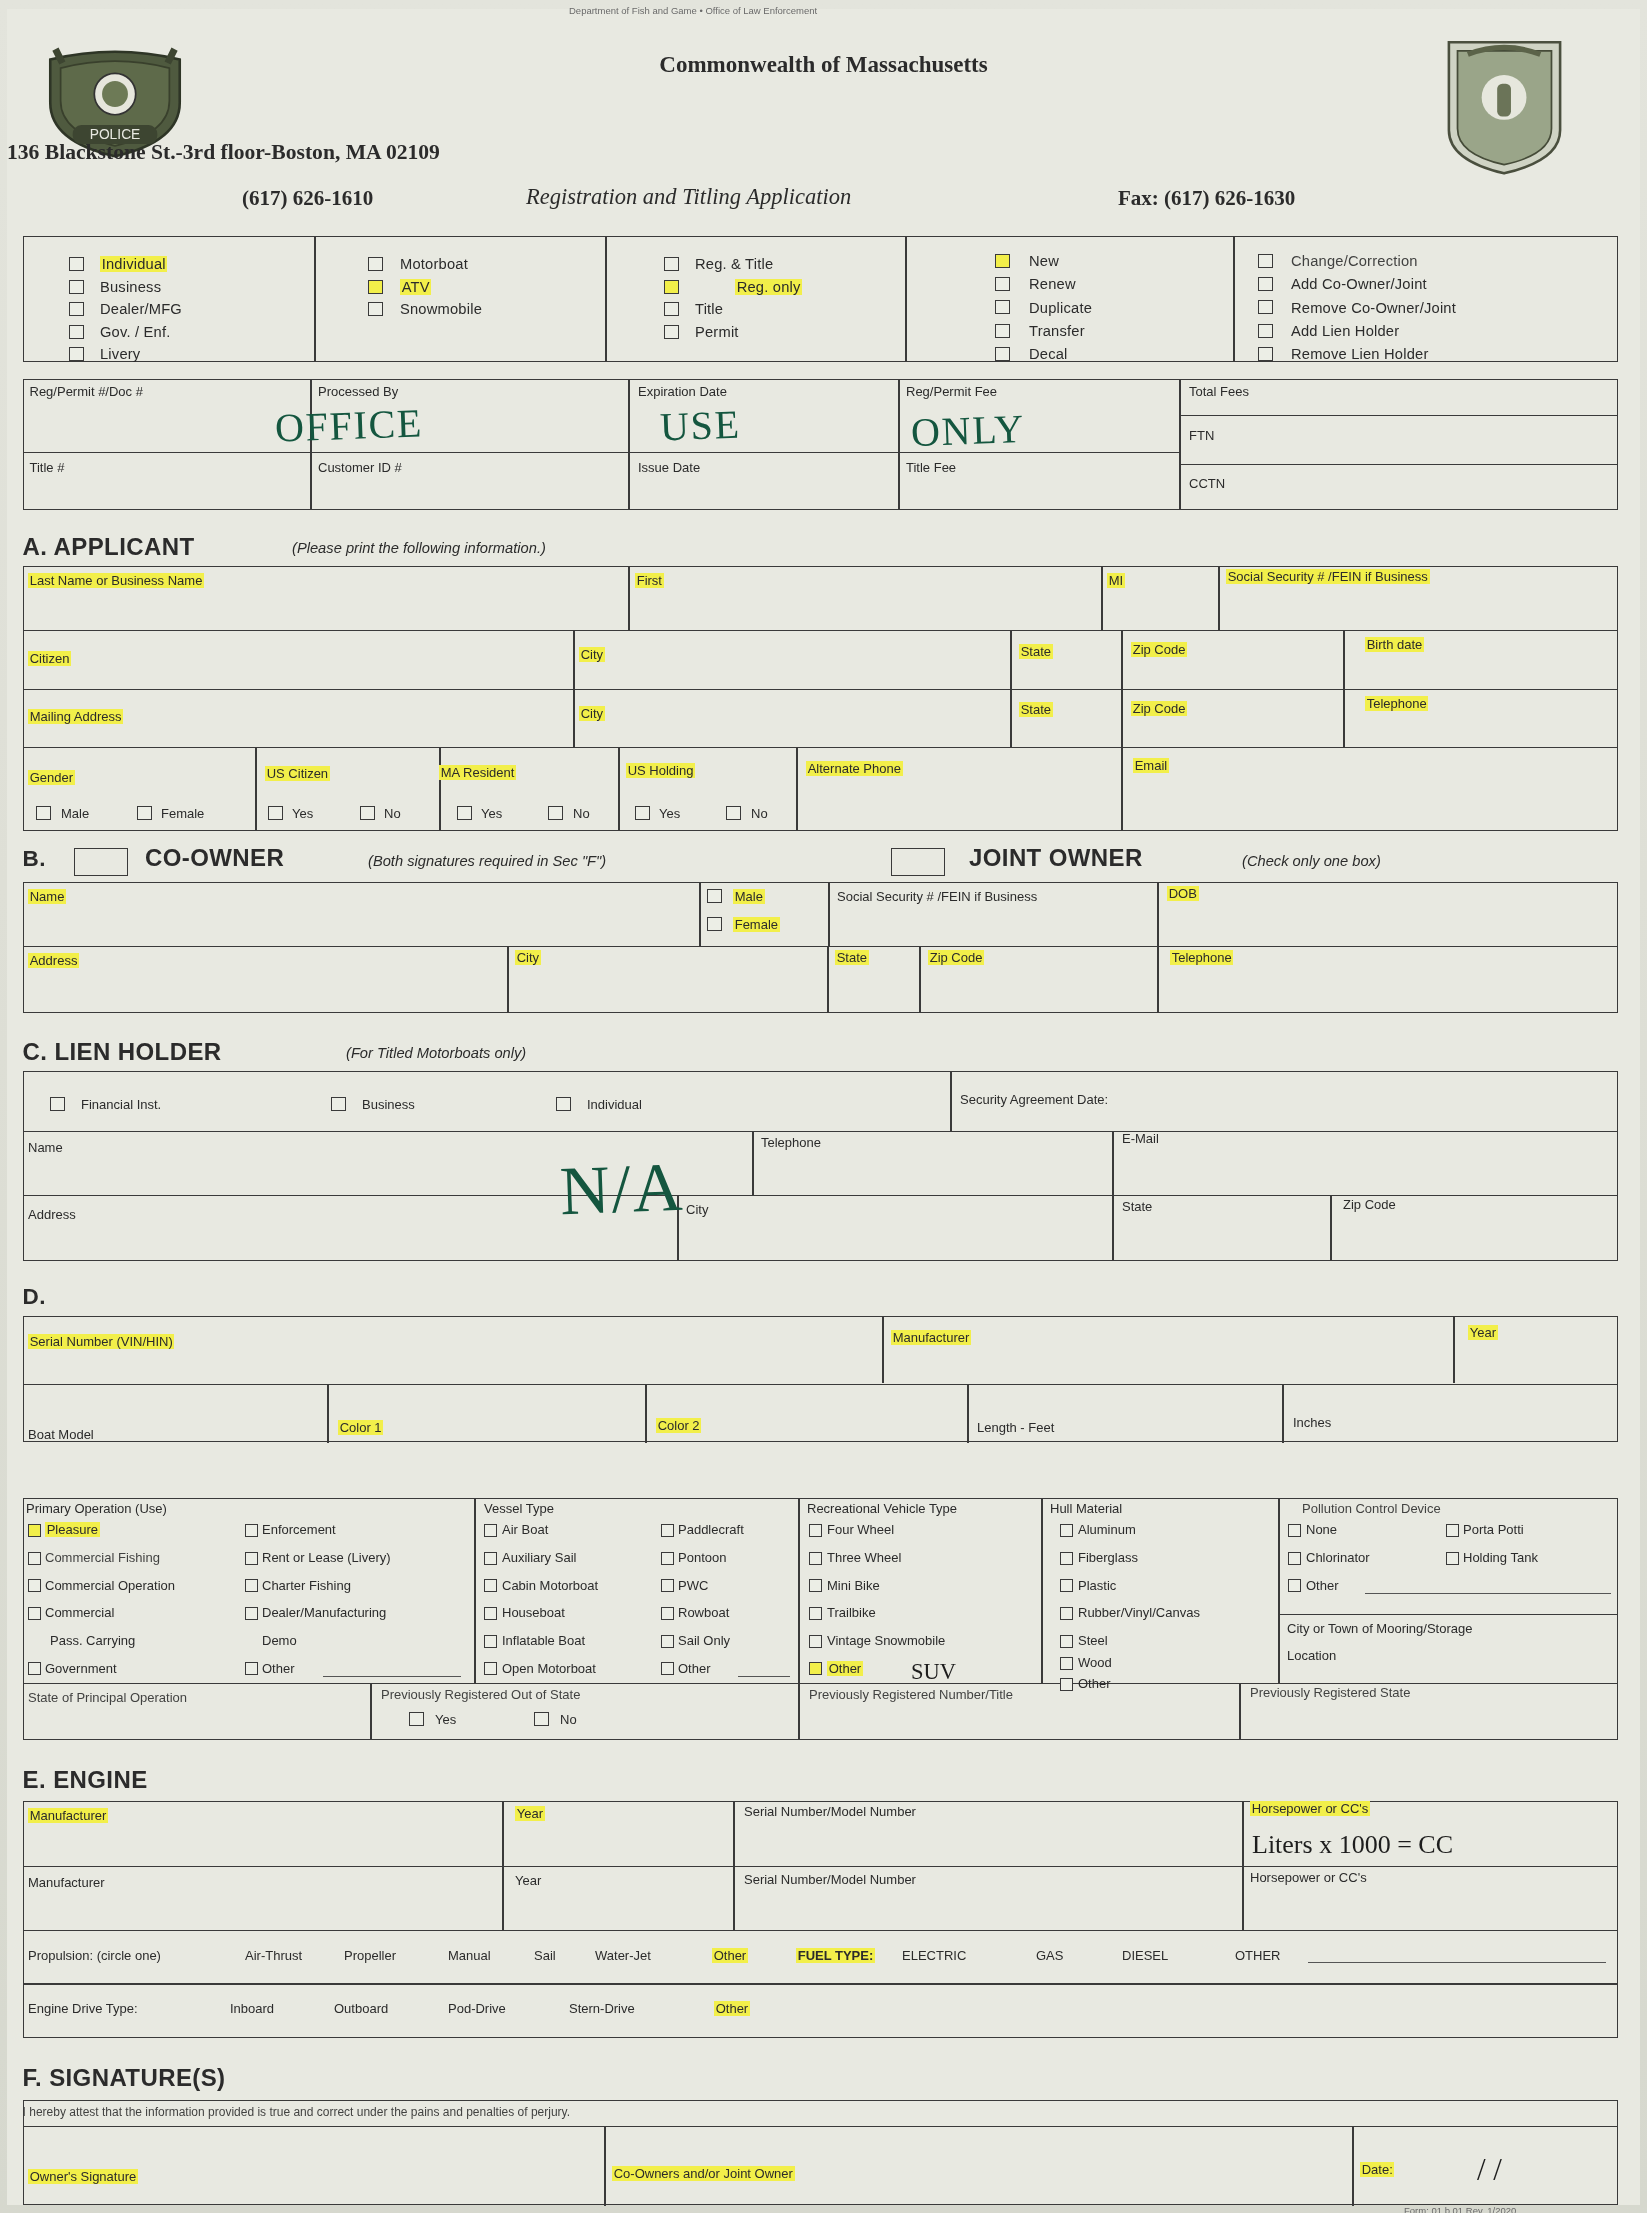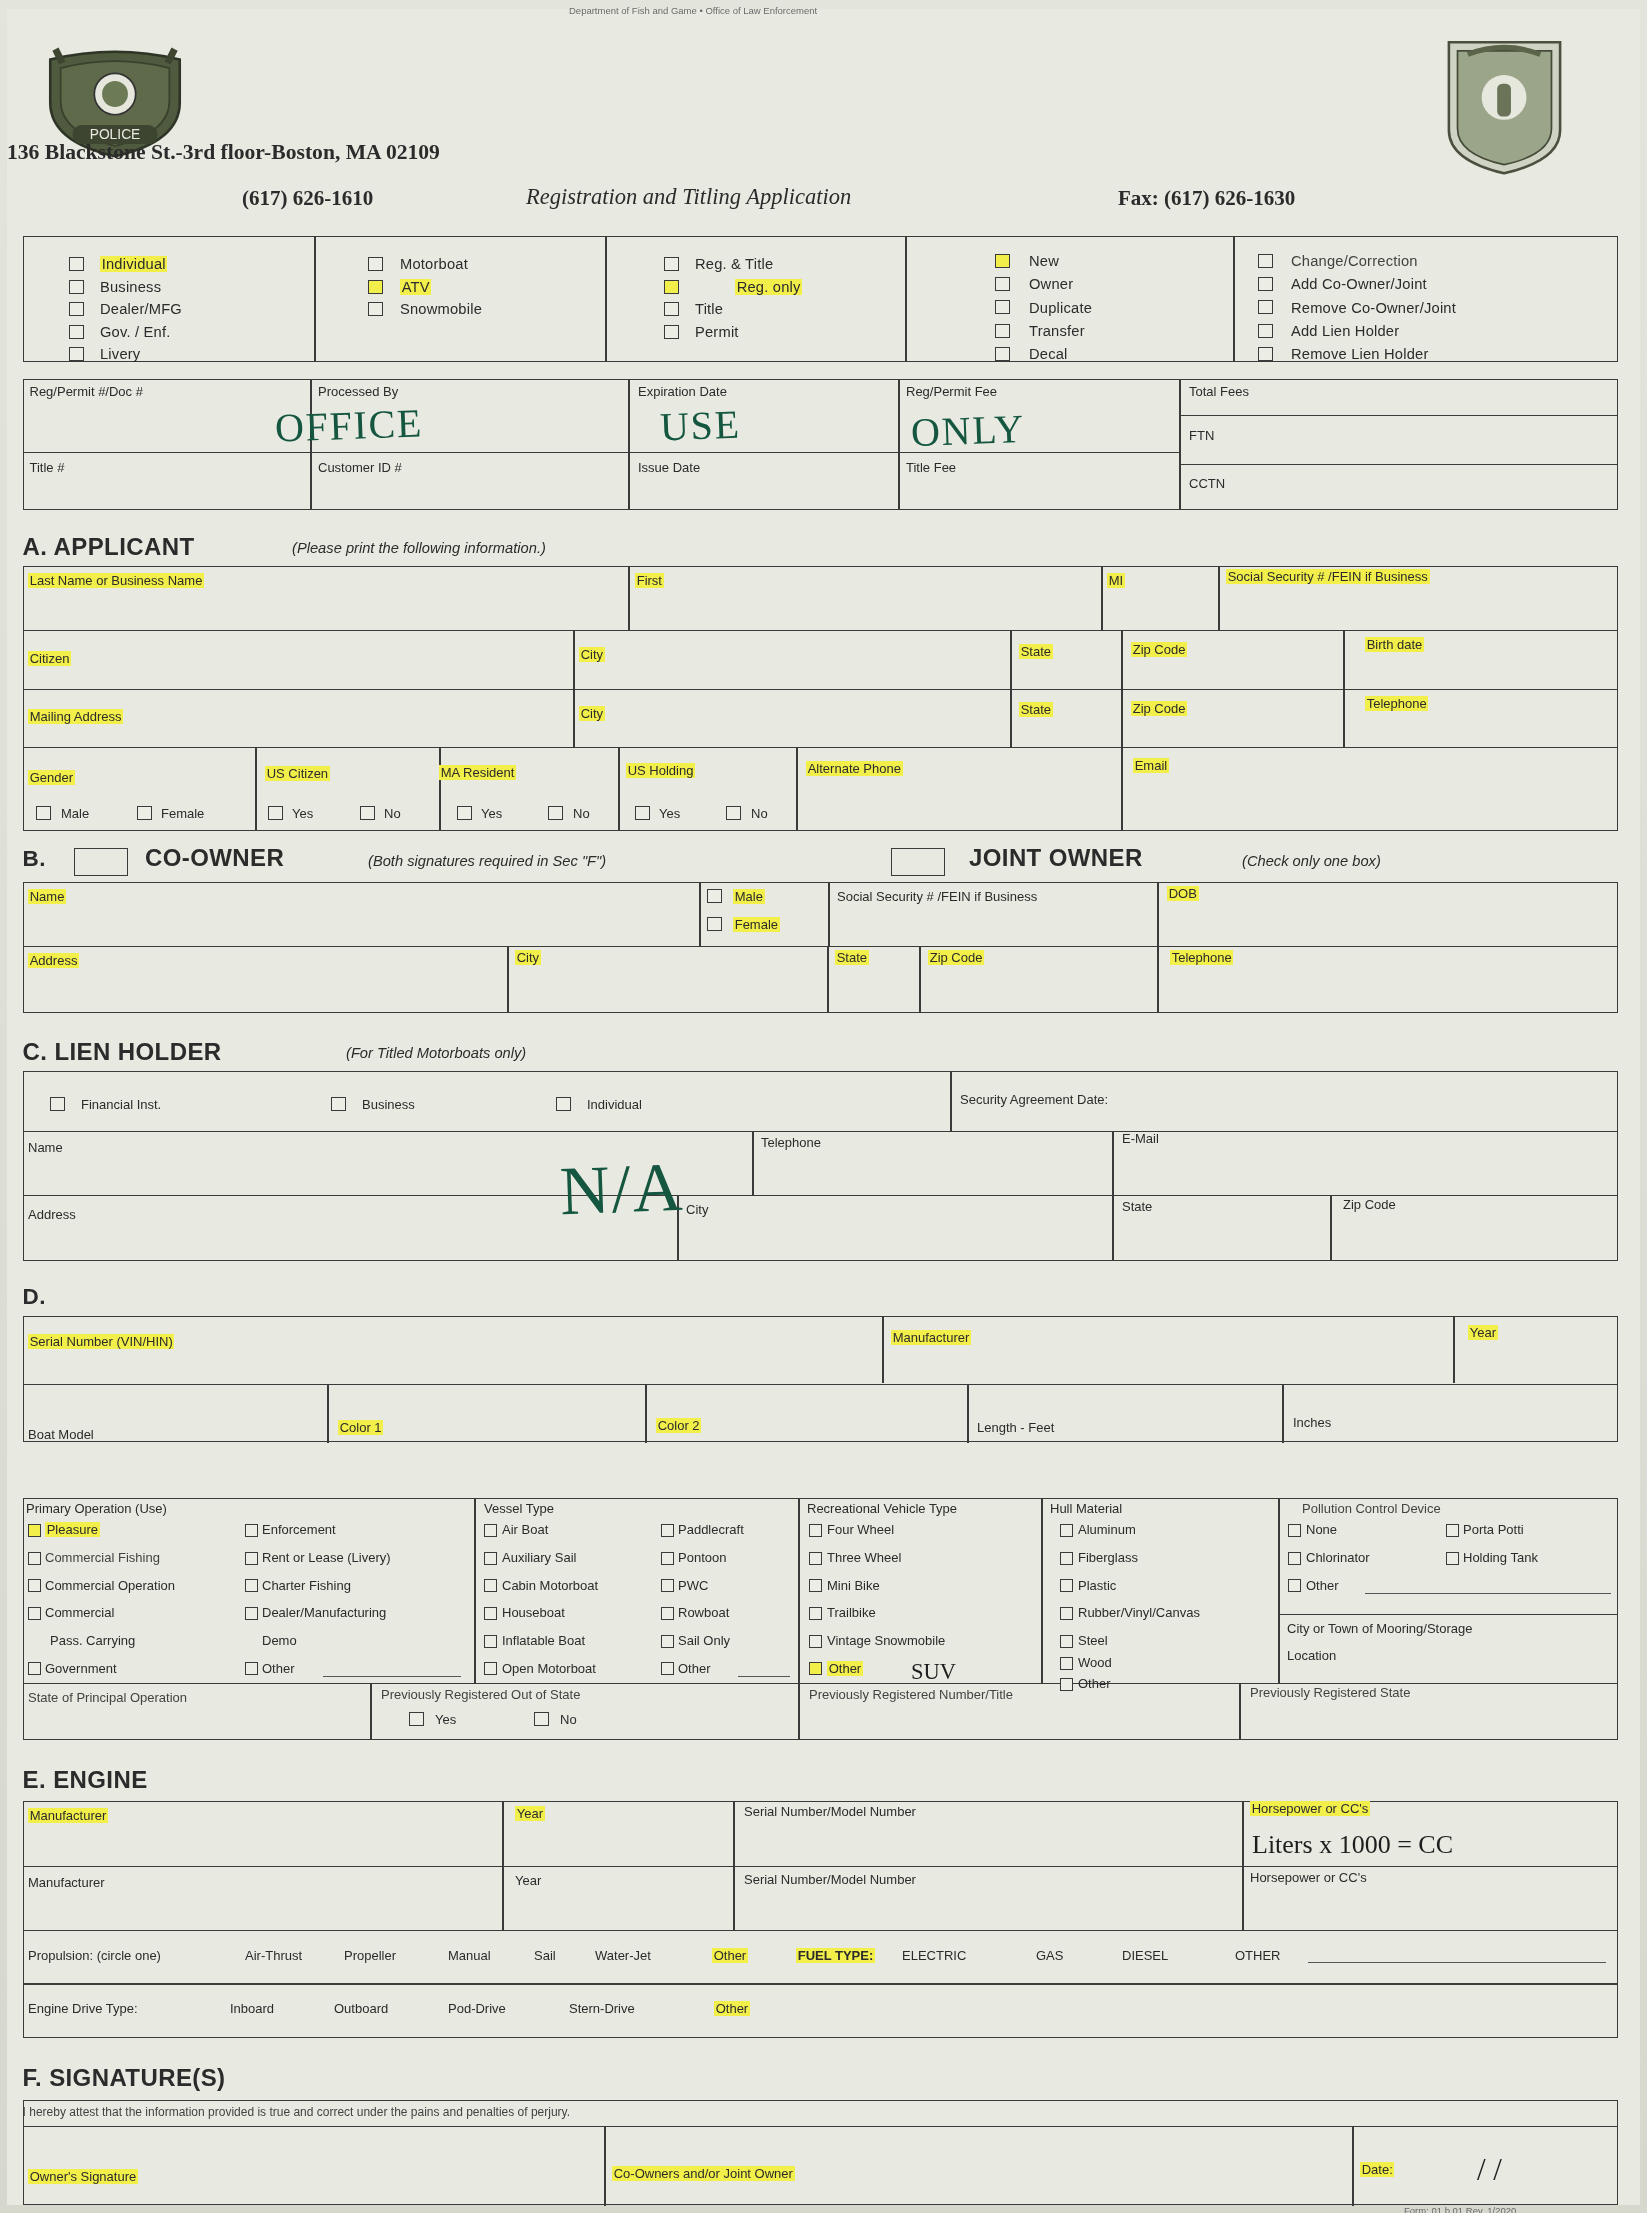--- a/index.html
+++ b/index.html
@@ -65,20 +65,21 @@
   <div class="badge2">
     <svg width="125" height="143" viewBox="0 0 145 165">
       <path d="M8 8 H137 V110 Q137 145 72 160 Q8 145 8 110 Z" fill="#cfd3c4" stroke="#4a4f3e" stroke-width="3"></path>
       <path d="M18 18 H127 V108 Q127 138 72 150 Q18 138 18 108 Z" fill="#9aa589" stroke="#454b38" stroke-width="2"></path>
       <circle cx="72" cy="72" r="26" fill="#e6e7dd"></circle>
       <rect x="64" y="56" width="16" height="38" rx="6" fill="#6b7458"></rect>
       <path d="M30 22 Q72 6 114 22" fill="none" stroke="#5b6349" stroke-width="6"></path>
     </svg>
   </div>
 
+  <div class="h-com" style="top:43px;">Commonwealth of Massachusetts</div>
   <div class="h-addr" style="top:131px;">136 Blackstone St.-3rd floor-Boston, MA 02109</div>
   <div class="h-phone" style="left:235px;top:177px;">(617) 626-1610</div>
   <div class="h-ital" style="left:519px;top:175px;">Registration and Titling Application</div>
   <div class="h-phone" style="left:1111px;top:177px;">Fax: (617) 626-1630</div>
 
   <div class="box" style="left:15.6px;top:227px;width:1595px;height:126px;"></div>
   <div class="vline" style="left:307px;top:227px;height:126px;"></div>
   <div class="vline" style="left:598px;top:227px;height:126px;"></div>
   <div class="vline" style="left:898px;top:227px;height:126px;"></div>
   <div class="vline" style="left:1226px;top:227px;height:126px;"></div>
@@ -106,21 +107,21 @@
   <div class="ck ckhl" style="left:657px;top:271px;"></div>
   <div class="lbl hl" style="left:728px;top:270px;">Reg. only</div>
   <div class="ck" style="left:657px;top:293px;"></div>
   <div class="lbl" style="left:688px;top:292px;">Title</div>
   <div class="ck" style="left:657px;top:316px;"></div>
   <div class="lbl" style="left:688px;top:315px;">Permit</div>
 
   <div class="ck ckhl" style="left:988px;top:245px;"></div>
   <div class="lbl" style="left:1022px;top:244px;">New</div>
   <div class="ck" style="left:988px;top:268px;"></div>
-  <div class="lbl" style="left:1022px;top:267px;">Owner</div>
+  <div class="lbl" style="left:1022px;top:267px;">Renew</div>
   <div class="ck" style="left:988px;top:291px;"></div>
   <div class="lbl" style="left:1022px;top:291px;">Duplicate</div>
   <div class="ck" style="left:988px;top:315px;"></div>
   <div class="lbl" style="left:1022px;top:314px;">Transfer</div>
   <div class="ck" style="left:988px;top:338px;"></div>
   <div class="lbl" style="left:1022px;top:337px;">Decal</div>
 
   <div class="ck" style="left:1251px;top:245px;"></div>
   <div class="lbl fade" style="left:1284px;top:244px;">Change/Correction</div>
   <div class="ck" style="left:1251px;top:268px;"></div>

